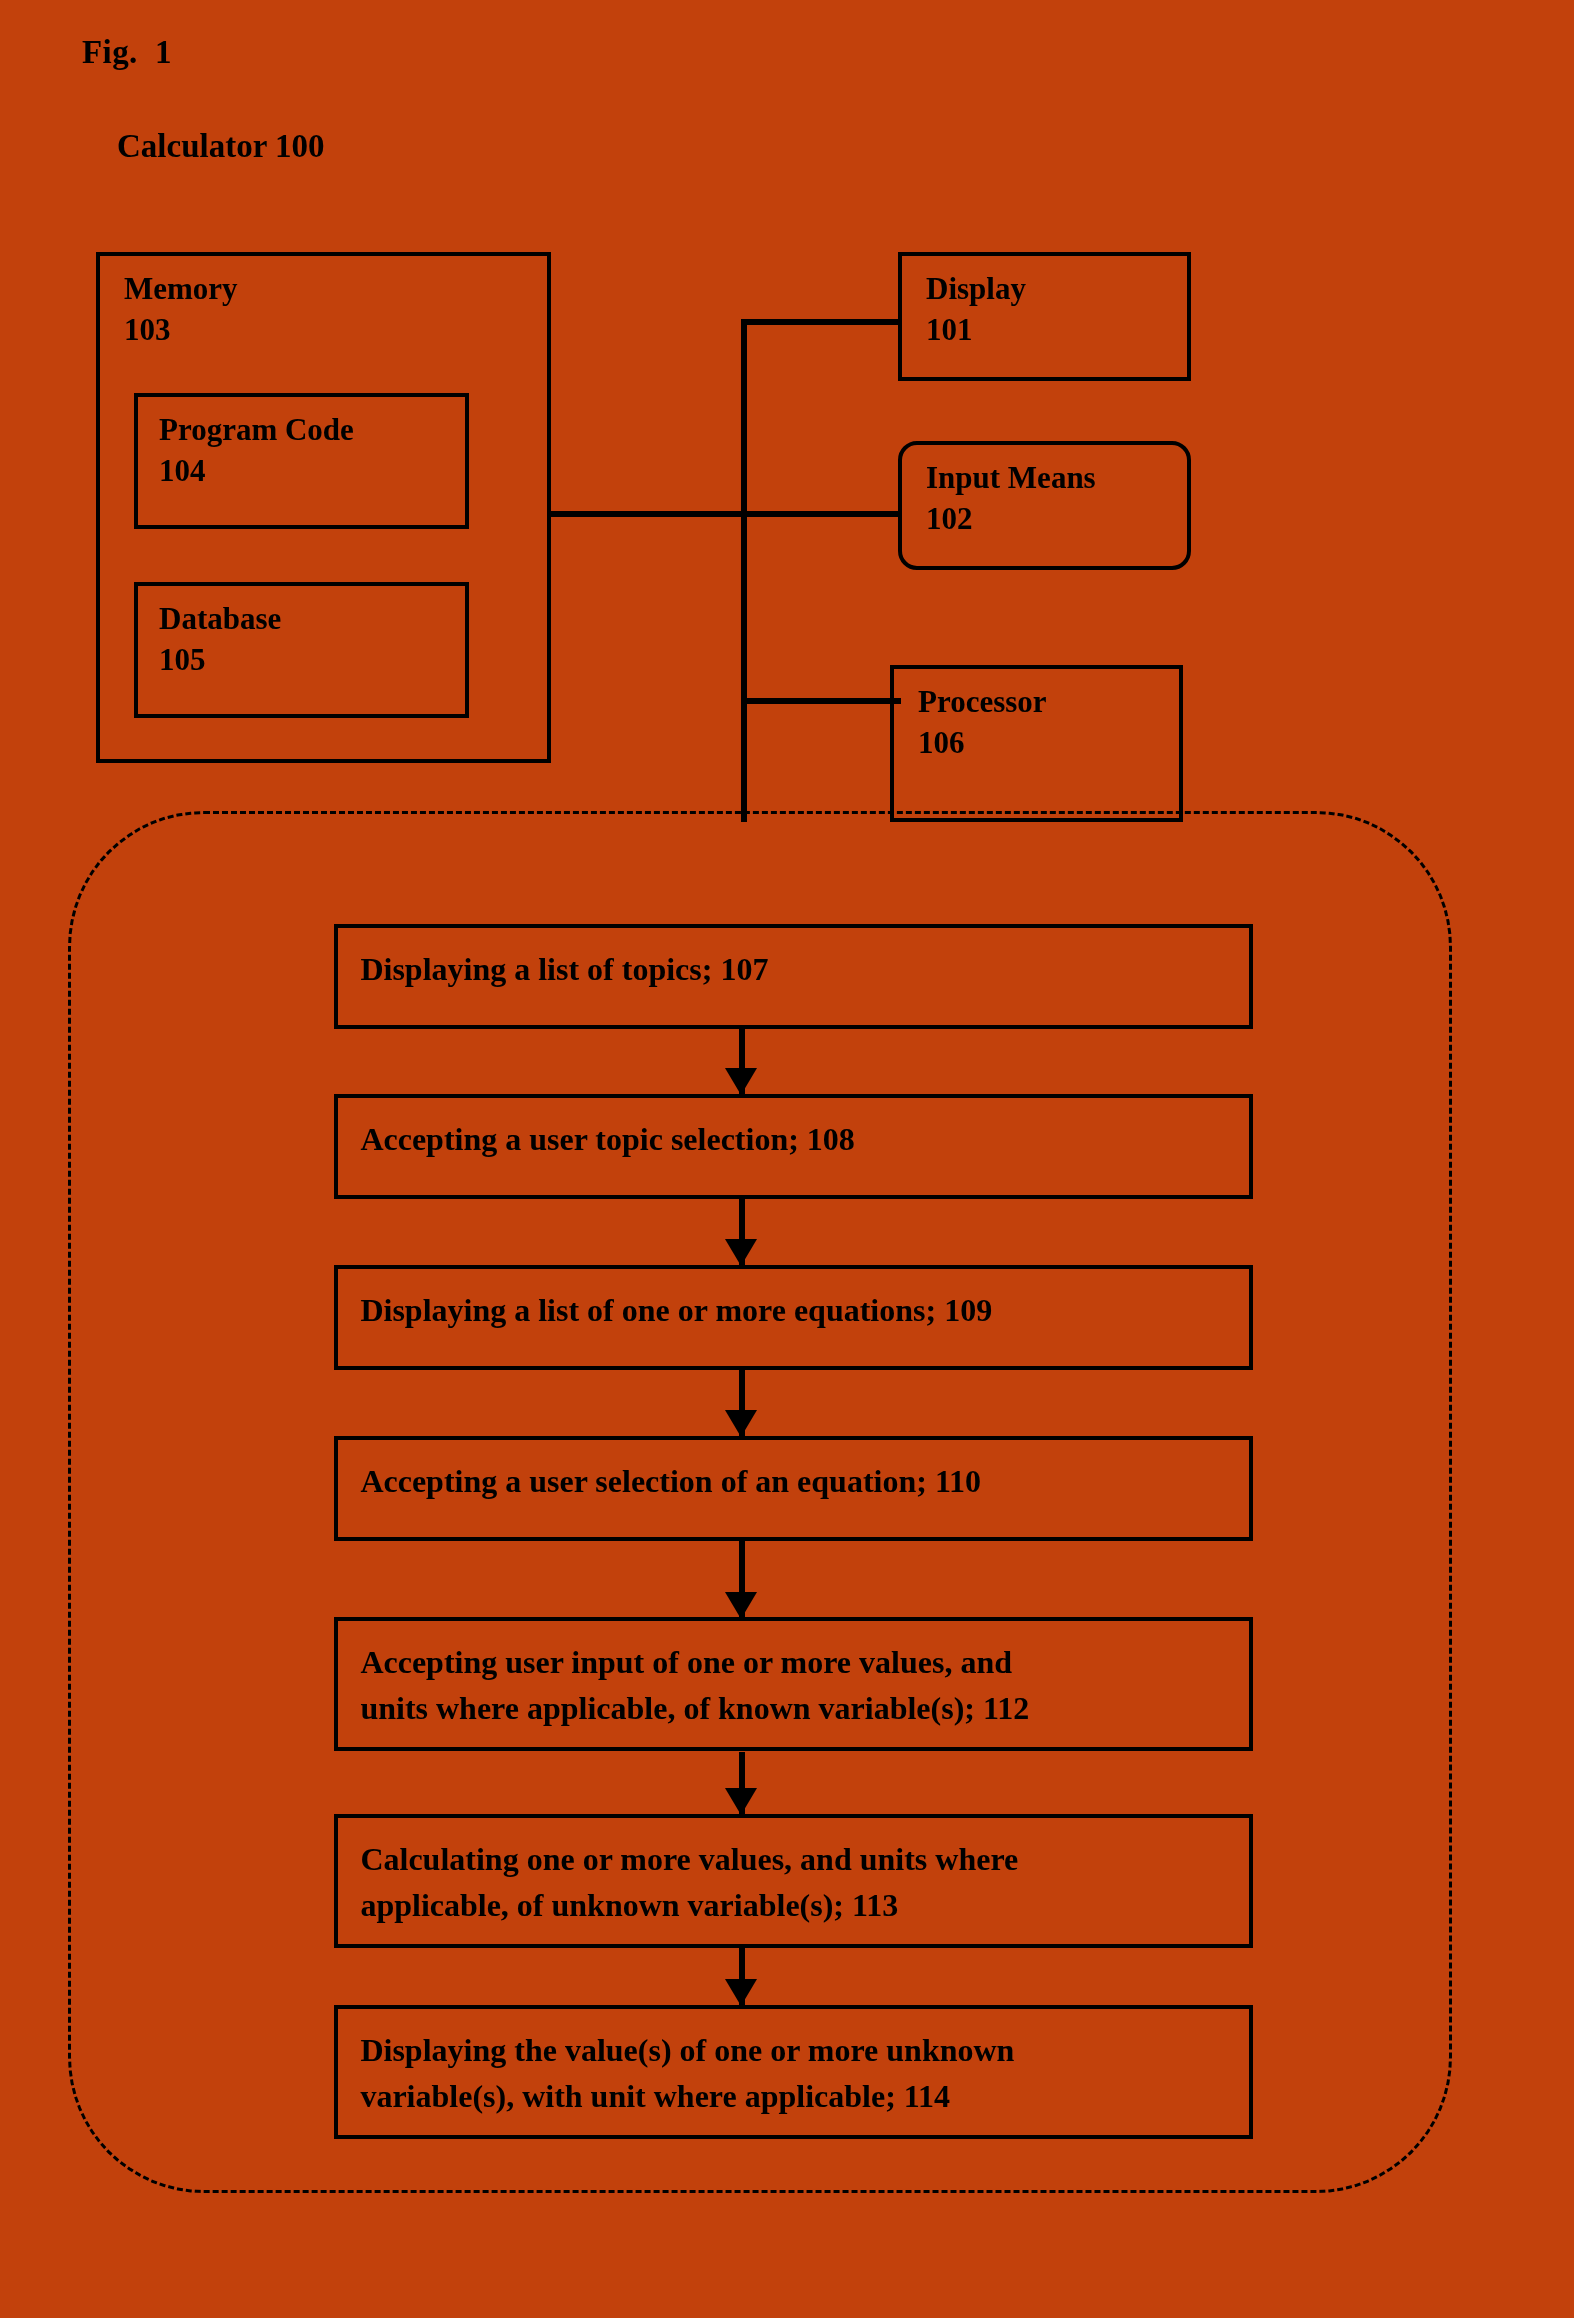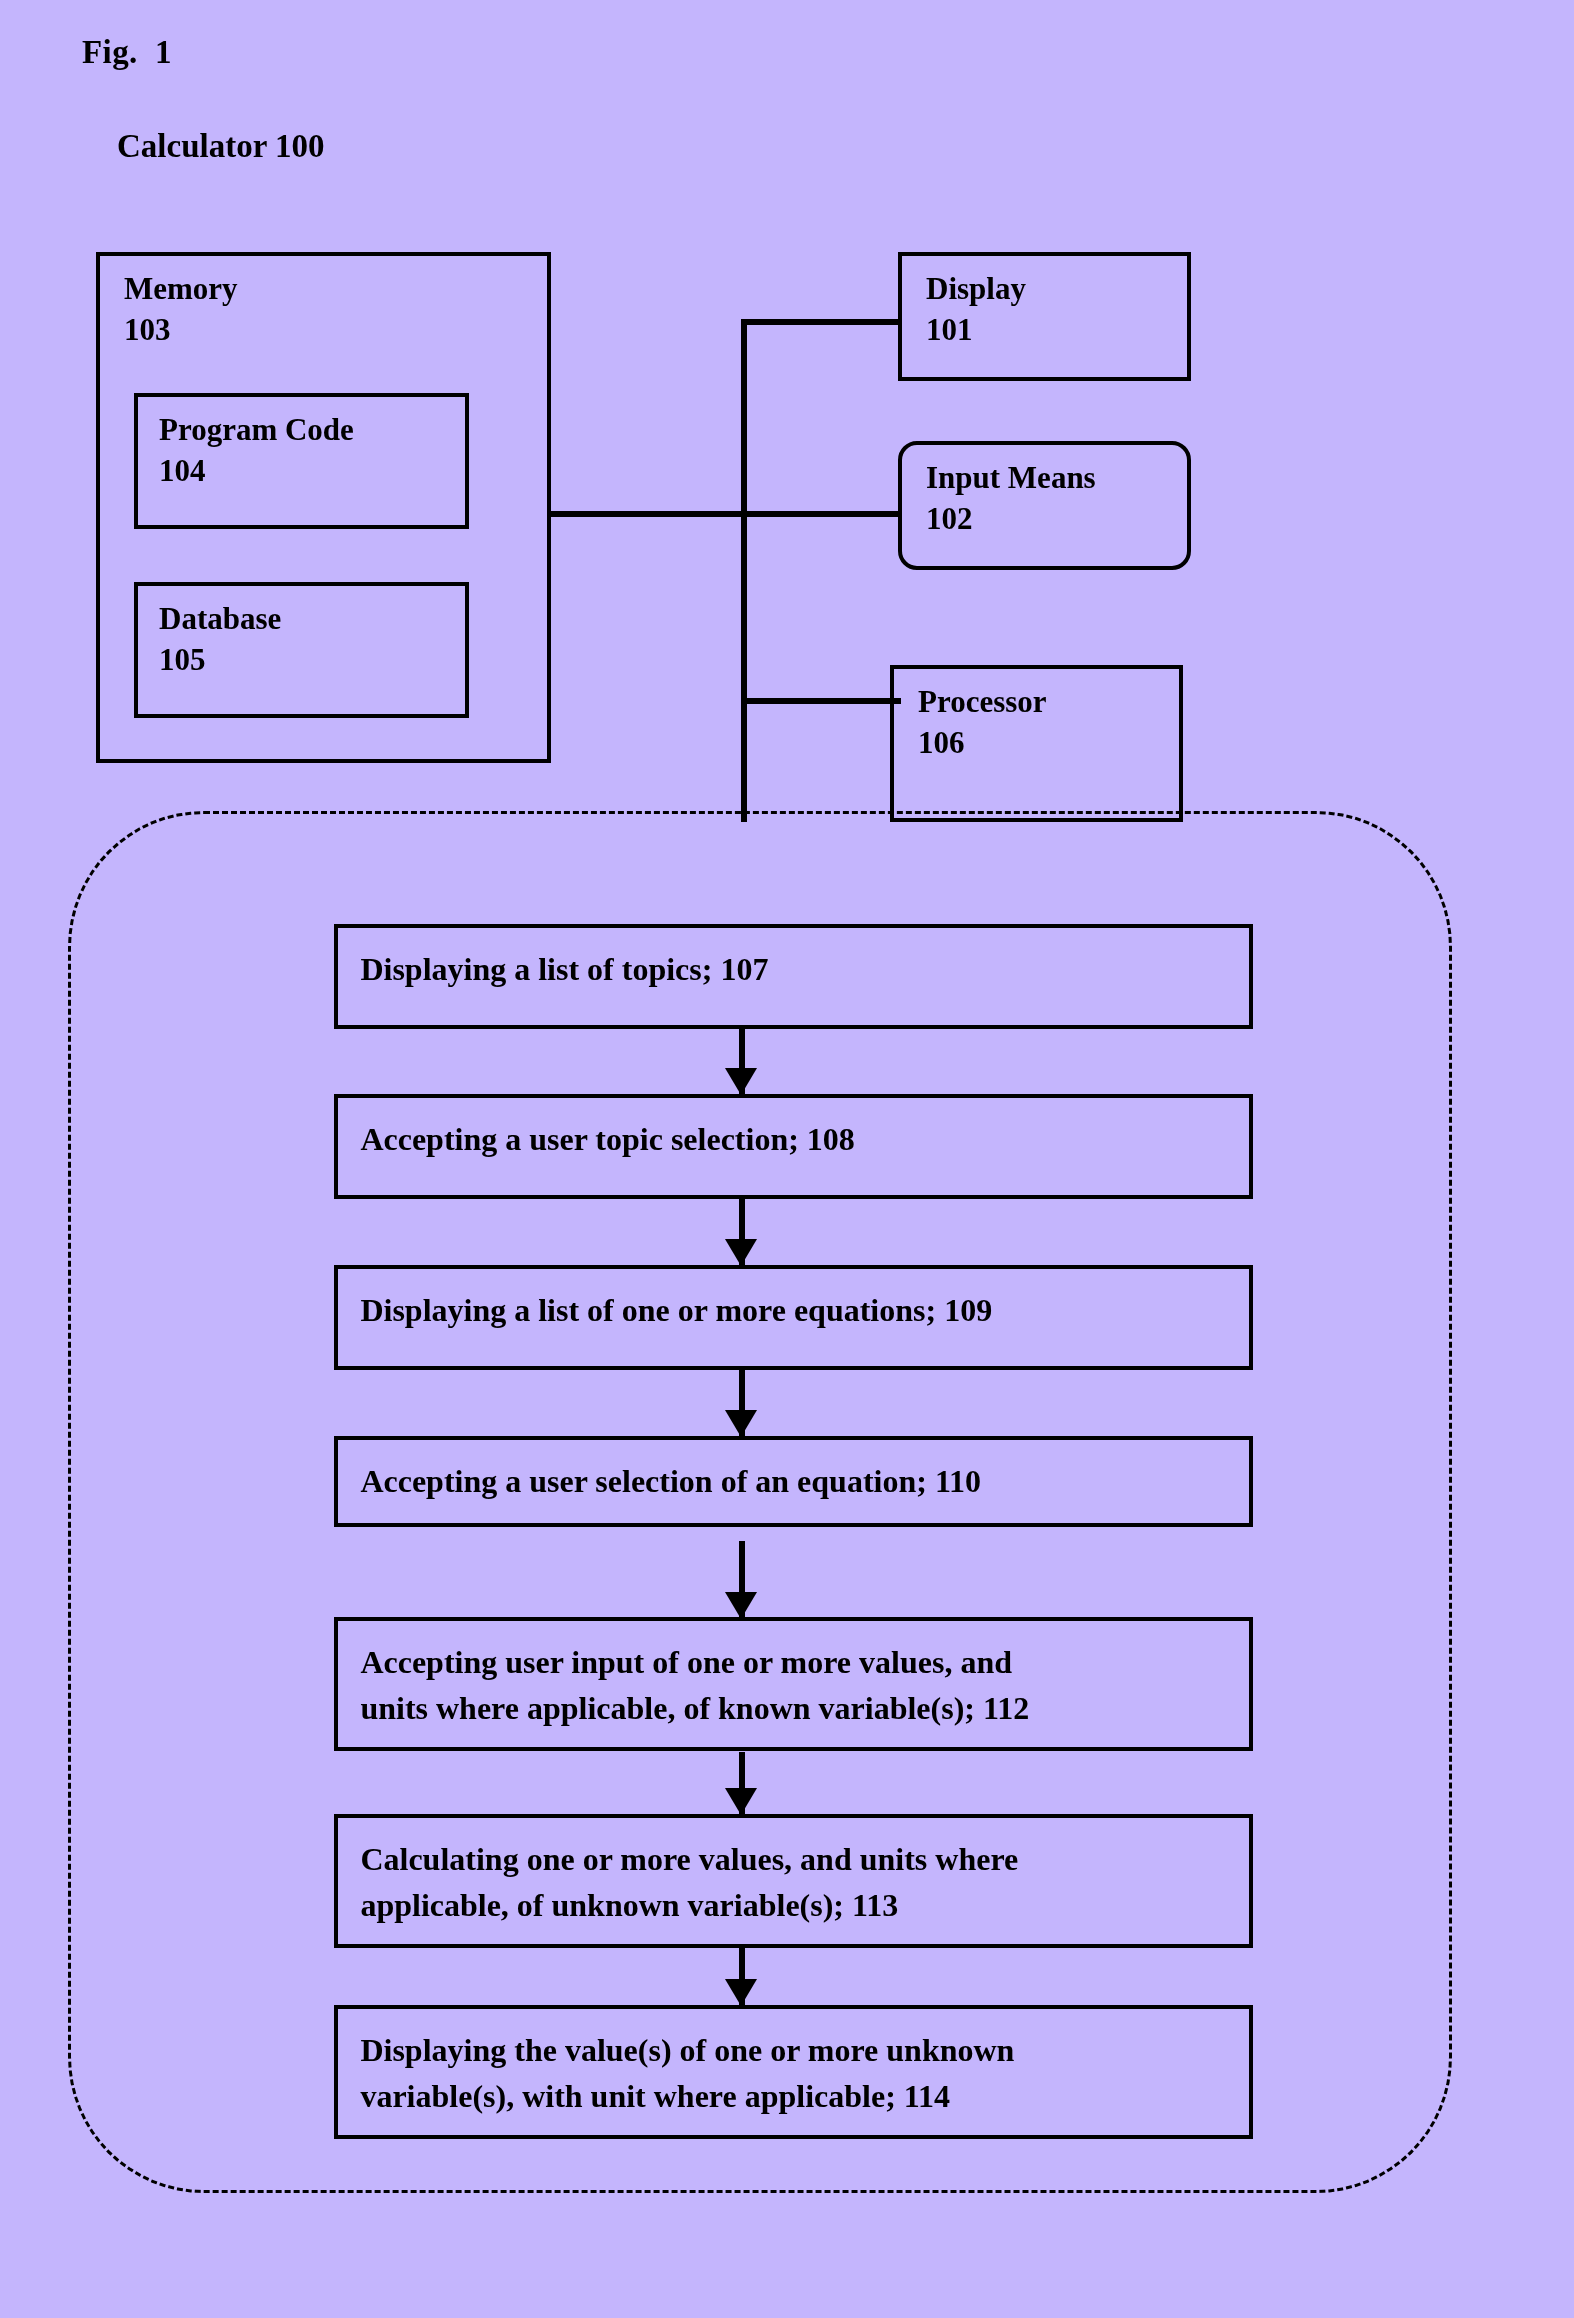--- a/index.html
+++ b/index.html
@@ -8,21 +8,21 @@
     background: #ffffff;
   }
   body {
     font-family: "Liberation Serif", "DejaVu Serif", serif;
     color: #000000;
   }
   #page {
     position: relative;
     width: 1574px;
     height: 2319px;
-    background: #c4b5fd;
+    background: #c2410c;
     overflow: hidden;
   }
   .fig-label {
     position: absolute;
     left: 82px;
     top: 34px;
     font-size: 33px;
     font-weight: bold;
     letter-spacing: 0.4px;
     white-space: pre;
@@ -212,21 +212,21 @@
 
   <div class="step-box" style="top:1265px; height:105px;">
     <div class="steptext">
       <div>Displaying a list of one or more equations; 109</div>
     </div>
   </div>
   <div class="arrow" style="top:1370px; height:66px;">
       <span class="head"></span>
     </div>
 
-  <div class="step-box" style="top:1436px; height:91px;">
+  <div class="step-box" style="top:1436px; height:105px;">
     <div class="steptext">
       <div>Accepting a user selection of an equation; 110</div>
     </div>
   </div>
   <div class="arrow" style="top:1541px; height:77px;">
       <span class="head"></span>
     </div>
 
   <div class="step-box" style="top:1617px; height:134px;">
     <div class="steptext">

